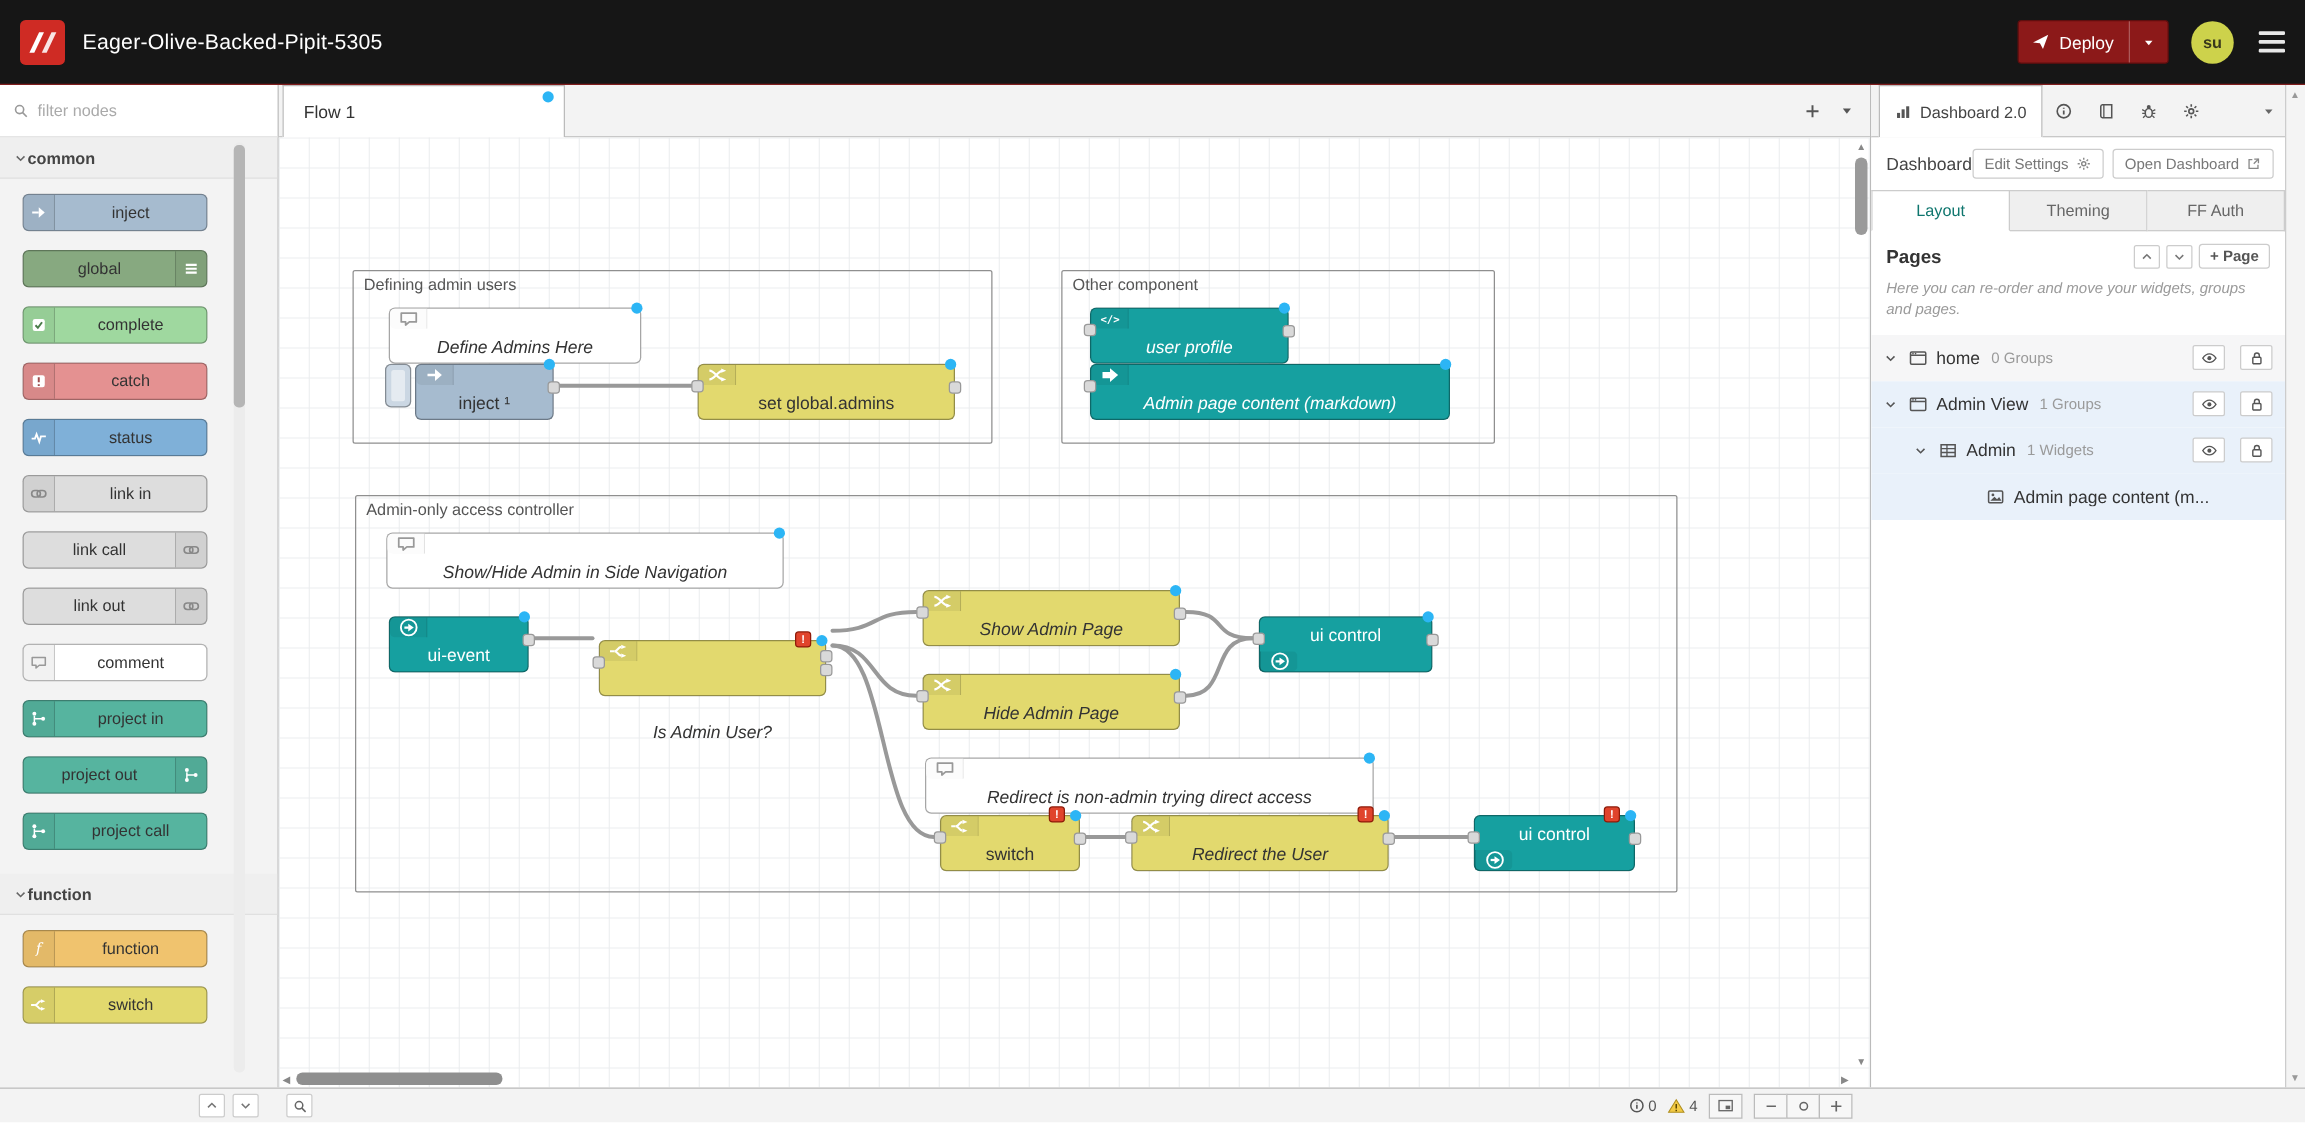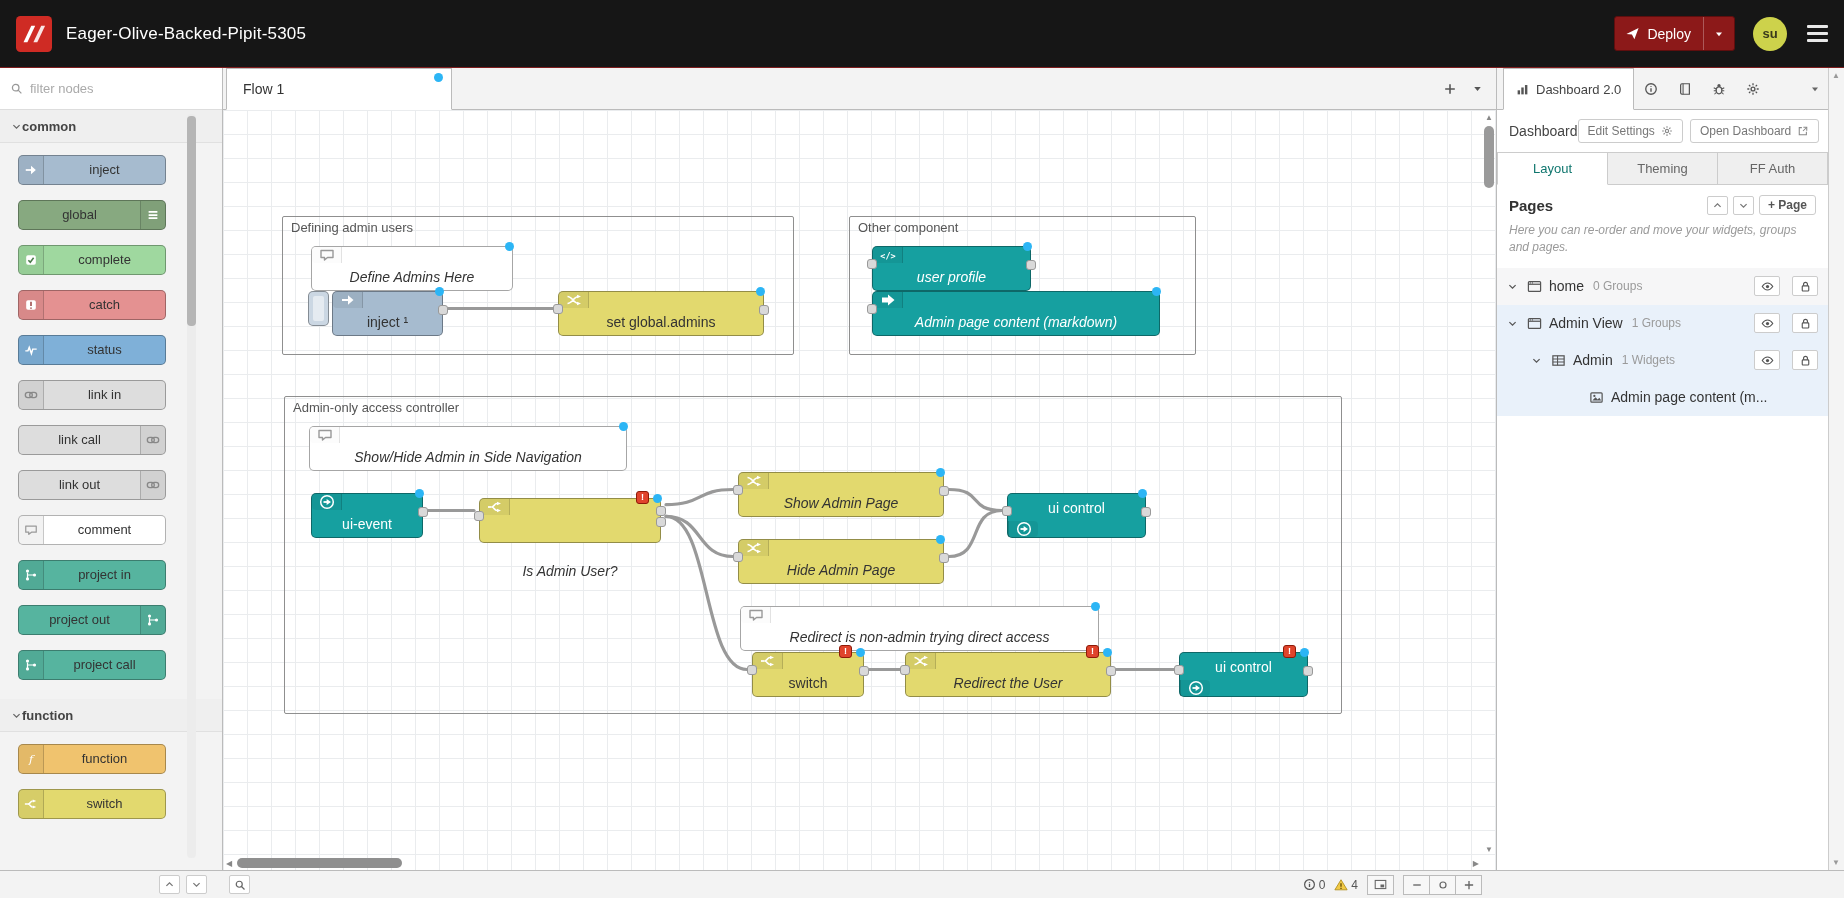--- a/index.html
+++ b/index.html
@@ -500,21 +500,21 @@
               <svg width="16" height="16" viewBox="0 0 16 16">
                 <circle cx="8" cy="8" r="6.3" stroke="#ffffff" stroke-width="1.5" fill="none"></circle>
                 <path d="M4.5 8h3.5" stroke="#ffffff" stroke-width="1.8"></path>
                 <path d="M7.6 4.9 12 8l-4.4 3.1z" fill="#ffffff"></path>
               </svg>
             </span>
             <span class="n-label" style="color: rgb(255, 255, 255);">ui-event</span>
             <span class="port port-out" style="top: 13px;"></span>
             <span class="n-dot"></span>
           </div>
-          <div class="node" style="left: 256px; top: 388px; width: 182px; background: rgb(226, 217, 110); gap: 48px;">
+          <div class="node" style="left: 256px; top: 402px; width: 182px; background: rgb(226, 217, 110); gap: 48px;">
             <span class="n-icon left">
               <svg width="16" height="16" viewBox="0 0 16 16">
                 <path d="M1 8h3.5" stroke="#ffffff" stroke-width="1.7" fill="none"></path>
                 <path d="M4.5 8c3 0 2.5-3.5 5.5-3.5M4.5 8c3 0 2.5 3.5 5.5 3.5" stroke="#ffffff" stroke-width="1.7" fill="none"></path>
                 <path d="M10 2.8 14 4.5l-4 1.7zM10 9.8l4 1.7-4 1.7z" fill="#ffffff"></path>
               </svg>
             </span>
             <span class="n-label italic" style="color: rgb(51, 51, 51);">Is Admin User?</span>
             <span class="port port-in" style="top: 12px;"></span>
             <span class="port port-out" style="top: 7px;"></span>

